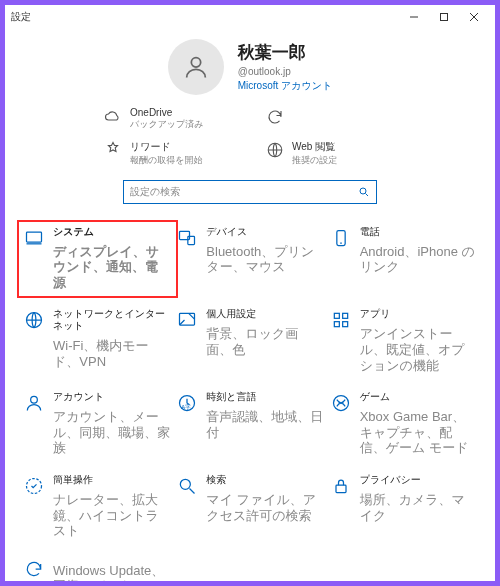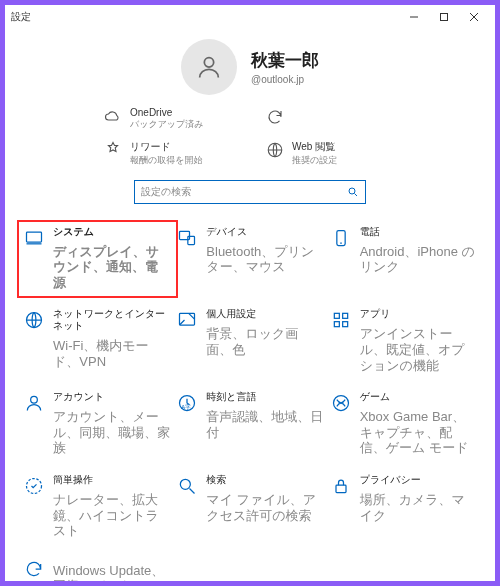--- a/index.html
+++ b/index.html
@@ -15,21 +15,21 @@
 .avatar svg { width: 28px; height: 28px; }
 .userinfo .name { font-size: 17px; font-weight: 600; color: #222; }
 .userinfo .email { font-size: 10px; color: #777; margin-top: 2px; }
 .userinfo .ms { font-size: 10px; color: #0067c0; margin-top: 2px; }
 .tiles { display: flex; justify-content: center; gap: 32px; padding: 6px 0 4px; }
 .tile { display: flex; align-items: flex-start; gap: 8px; width: 130px; }
 .tile .ticon { width: 18px; height: 18px; display: flex; align-items: center; justify-content: center; color: #555; margin-top: 1px; }
 .tile .ttext .ttitle { font-size: 10px; color: #333; }
 .tile .ttext .tsub { font-size: 9px; color: #888; margin-top: 1px; line-height: 1.2; }
 .searchwrap { display: flex; justify-content: center; padding: 10px 0 12px; }
-.search { width: 232px; height: 24px; border: 1px solid #0067c0; display: flex; align-items: center; padding: 0 6px; background: #fff; }
+.search { width: 254px; height: 24px; border: 1px solid #0067c0; display: flex; align-items: center; padding: 0 6px; background: #fff; }
 .search input { flex: 1; border: none; outline: none; font-size: 10px; color: #333; }
 .search input::placeholder { color: #888; }
 .search .sicon { width: 12px; height: 12px; color: #0067c0; }
 .grid { display: grid; grid-template-columns: repeat(3, 1fr); gap: 18px 6px; padding: 10px 18px; }
 .cat { display: flex; gap: 8px; align-items: flex-start; }
 .cat .cicon { width: 22px; height: 22px; display: flex; align-items: center; justify-content: center; color: #0067c0; flex-shrink: 0; margin-top: 1px; }
 .cat .ctext .ctitle { font-size: 10px; color: #222; line-height: 1.2; }
 .cat .ctext .csub { font-size: 13px; color: #888; margin-top: 6px; line-height: 1.2; }
 .highlight { border: 2px solid #ff2a2a; padding: 4px 6px 6px 4px; margin: -6px -8px -8px -6px; font-weight: bold; }
 </style>
@@ -62,20 +62,21 @@
     <div class="profile">
       <div class="avatar">
         <svg viewBox="0 0 24 24" fill="none" stroke="#666" stroke-width="1.5">
             <circle cx="12" cy="8" r="4"></circle>
             <path d="M4 21c0-4 3.6-7 8-7s8 3 8 7"></path>
           </svg>
       </div>
       <div class="userinfo">
         <div class="name">秋葉一郎</div>
         <div class="email">@outlook.jp</div>
+        <div class="ms">Microsoft アカウント</div>
       </div>
     </div>
 
     <div class="tiles">
       <div class="tile">
         <div class="ticon">
             <svg viewBox="0 0 24 24" width="18" height="18" fill="none" stroke="currentColor" stroke-width="1.5">
               <path d="M6 16a4 4 0 010-8 6 6 0 0111 2 3.5 3.5 0 010 6H6z"></path>
             </svg>
           </div>

